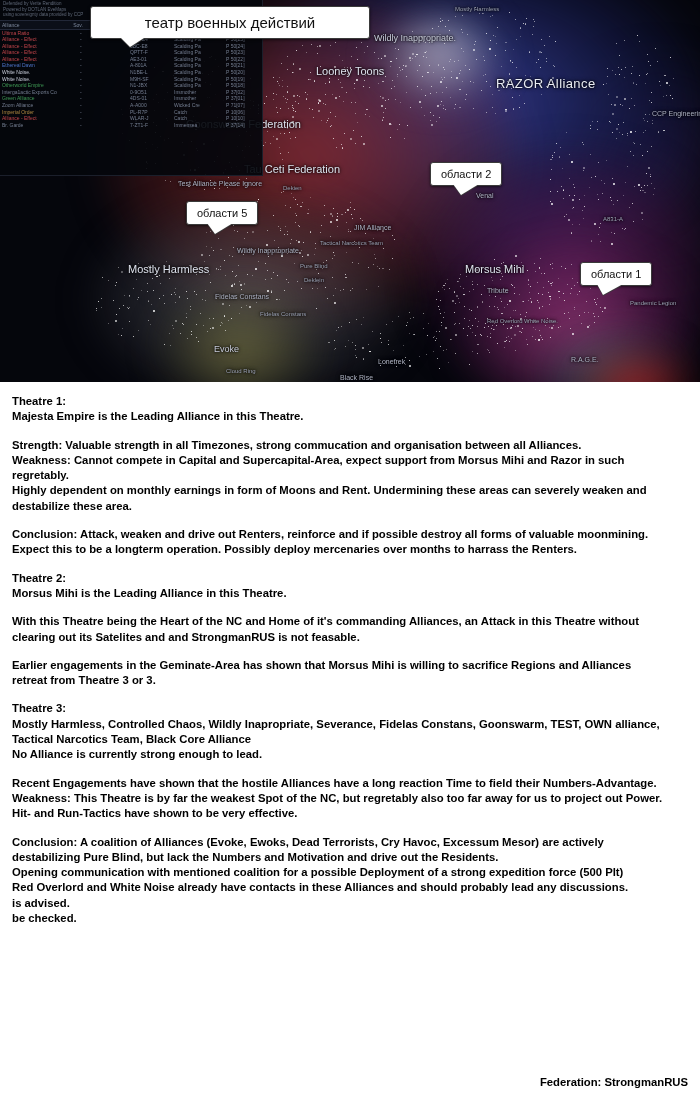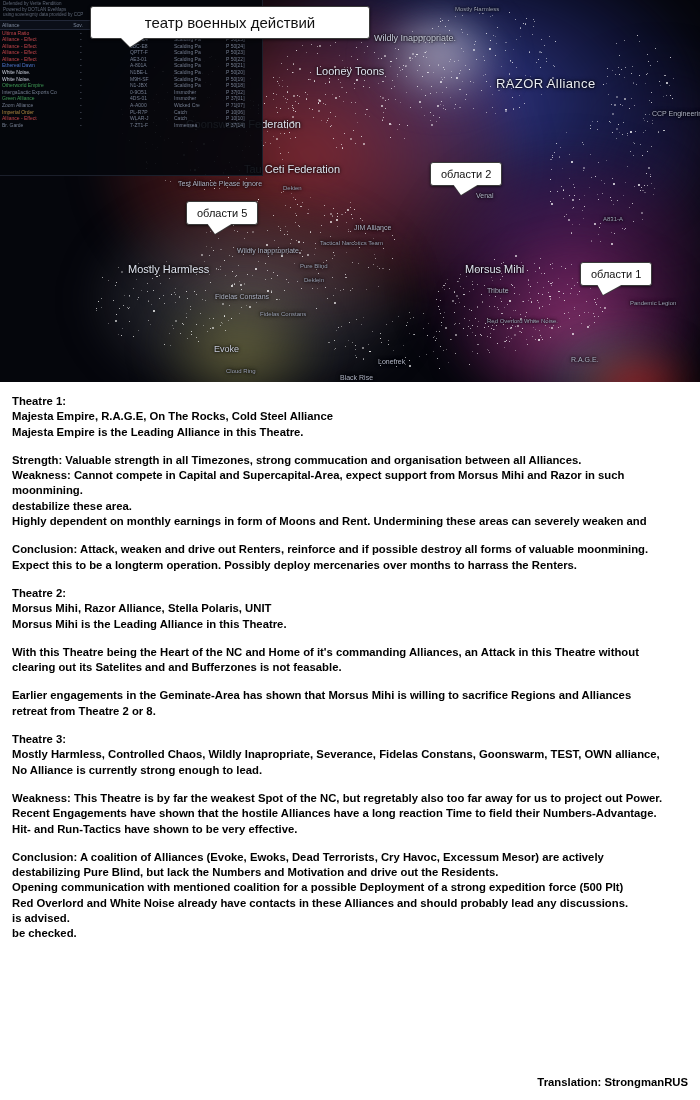--- a/index.html
+++ b/index.html
@@ -1792,60 +1792,59 @@
   <div class="callout callout-r3">
     <span>области 5</span>
     <span class="tail"></span>
   </div>
 </div>
 
 <div id="text-area">
   <div id="report-blocks">
       <div class="block">
         <p>Theatre 1:</p>
-        <p>Majesta Empire, R.A.G.E, On The Rocks, Cold Steel Alliance</p>
         <p>Majesta Empire is the Leading Alliance in this Theatre.</p>
       </div>
       <div class="block">
         <p>Strength: Valuable strength in all Timezones, strong commucation and organisation between all Alliances.</p>
         <p>Weakness: Cannot compete in Capital and Supercapital-Area, expect support from Morsus Mihi and Razor in such</p>
-        <p>moonmining.</p>
+        <p>regretably.</p>
+        <p>Highly dependent on monthly earnings in form of Moons and Rent. Undermining these areas can severely weaken and</p>
         <p>destabilize these area.</p>
-        <p>Highly dependent on monthly earnings in form of Moons and Rent. Undermining these areas can severely weaken and</p>
       </div>
       <div class="block">
         <p>Conclusion: Attack, weaken and drive out Renters, reinforce and if possible destroy all forms of valuable moonmining.</p>
         <p>Expect this to be a longterm operation. Possibly deploy mercenaries over months to harrass the Renters.</p>
       </div>
       <div class="block">
         <p>Theatre 2:</p>
-        <p>Morsus Mihi, Razor Alliance, Stella Polaris, UNIT</p>
         <p>Morsus Mihi is the Leading Alliance in this Theatre.</p>
       </div>
       <div class="block">
         <p>With this Theatre being the Heart of the NC and Home of it's commanding Alliances, an Attack in this Theatre without</p>
-        <p>clearing out its Satelites and and Bufferzones is not feasable.</p>
+        <p>clearing out its Satelites and and StrongmanRUS is not feasable.</p>
       </div>
       <div class="block">
         <p>Earlier engagements in the Geminate-Area has shown that Morsus Mihi is willing to sacrifice Regions and Alliances</p>
-        <p>retreat from Theatre 2 or 8.</p>
+        <p>retreat from Theatre 3 or 3.</p>
       </div>
       <div class="block">
         <p>Theatre 3:</p>
         <p>Mostly Harmless, Controlled Chaos, Wildly Inapropriate, Severance, Fidelas Constans, Goonswarm, TEST, OWN alliance,</p>
+        <p>Tactical Narcotics Team, Black Core Alliance</p>
         <p>No Alliance is currently strong enough to lead.</p>
       </div>
       <div class="block">
+        <p>Recent Engagements have shown that the hostile Alliances have a long reaction Time to field their Numbers-Advantage.</p>
         <p>Weakness: This Theatre is by far the weakest Spot of the NC, but regretably also too far away for us to project out Power.</p>
-        <p>Recent Engagements have shown that the hostile Alliances have a long reaction Time to field their Numbers-Advantage.</p>
         <p>Hit- and Run-Tactics have shown to be very effective.</p>
       </div>
       <div class="block">
         <p>Conclusion: A coalition of Alliances (Evoke, Ewoks, Dead Terrorists, Cry Havoc, Excessum Mesor) are actively</p>
         <p>destabilizing Pure Blind, but lack the Numbers and Motivation and drive out the Residents.</p>
         <p>Opening communication with mentioned coalition for a possible Deployment of a strong expedition force (500 Plt)</p>
         <p>Red Overlord and White Noise already have contacts in these Alliances and should probably lead any discussions.</p>
         <p>is advised.</p>
         <p>be checked.</p>
       </div>
     </div>
-  <div id="translation">Translation: StrongmanRUS</div>
+  <div id="translation">Federation: StrongmanRUS</div>
 </div>
 
 </body></html>

